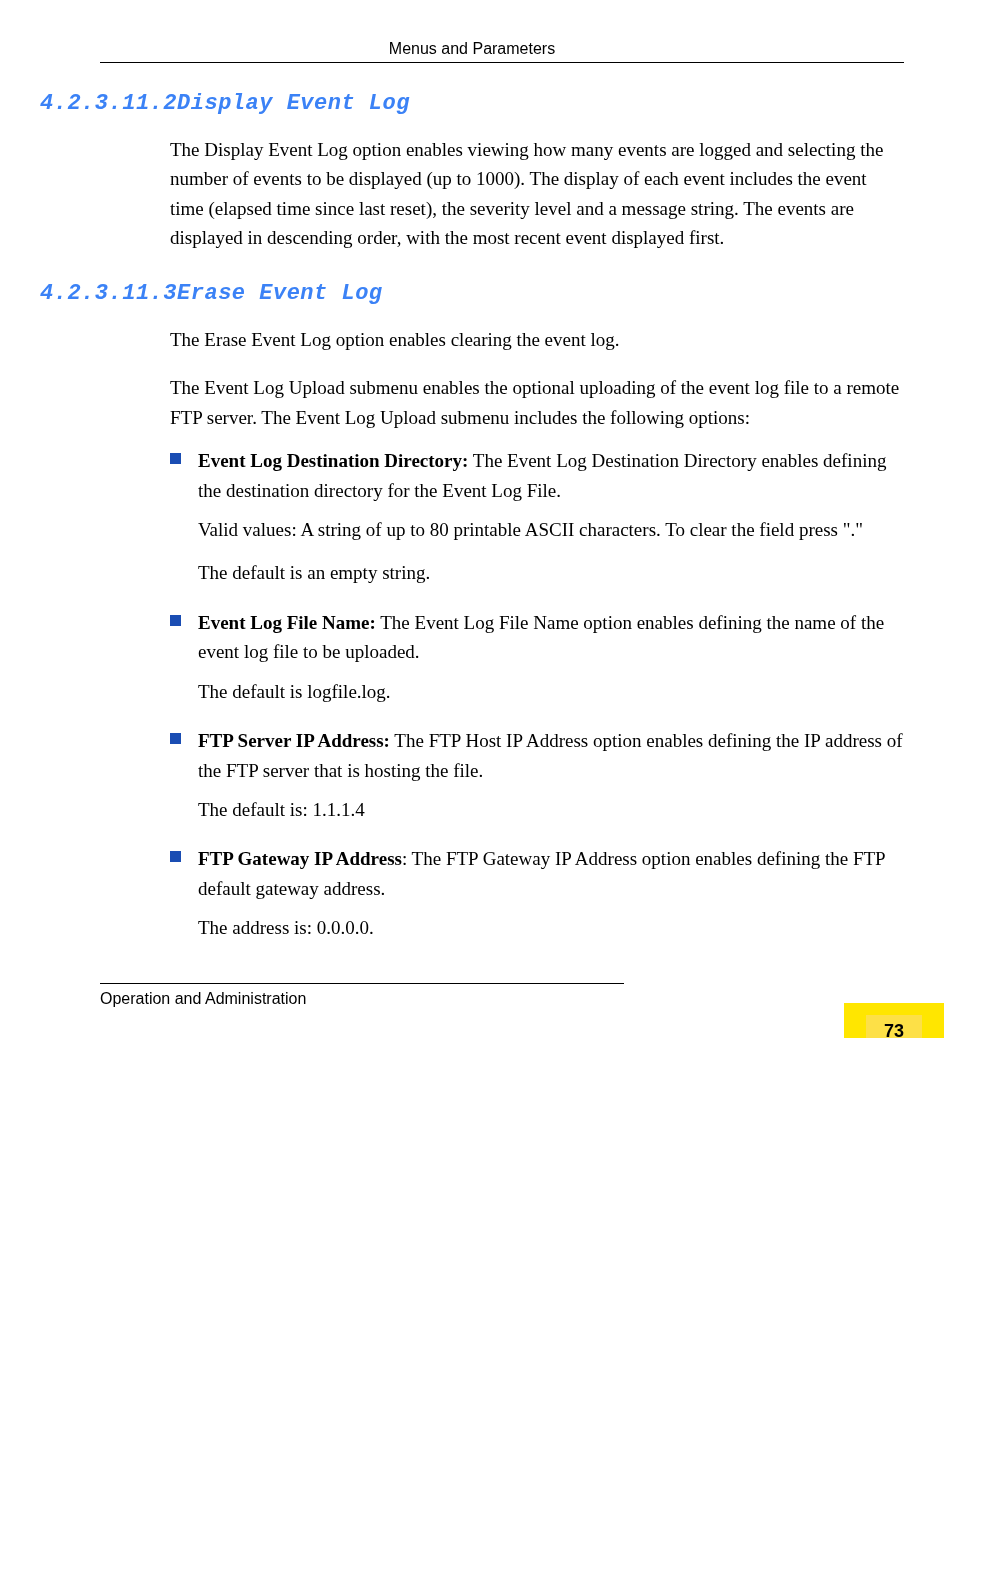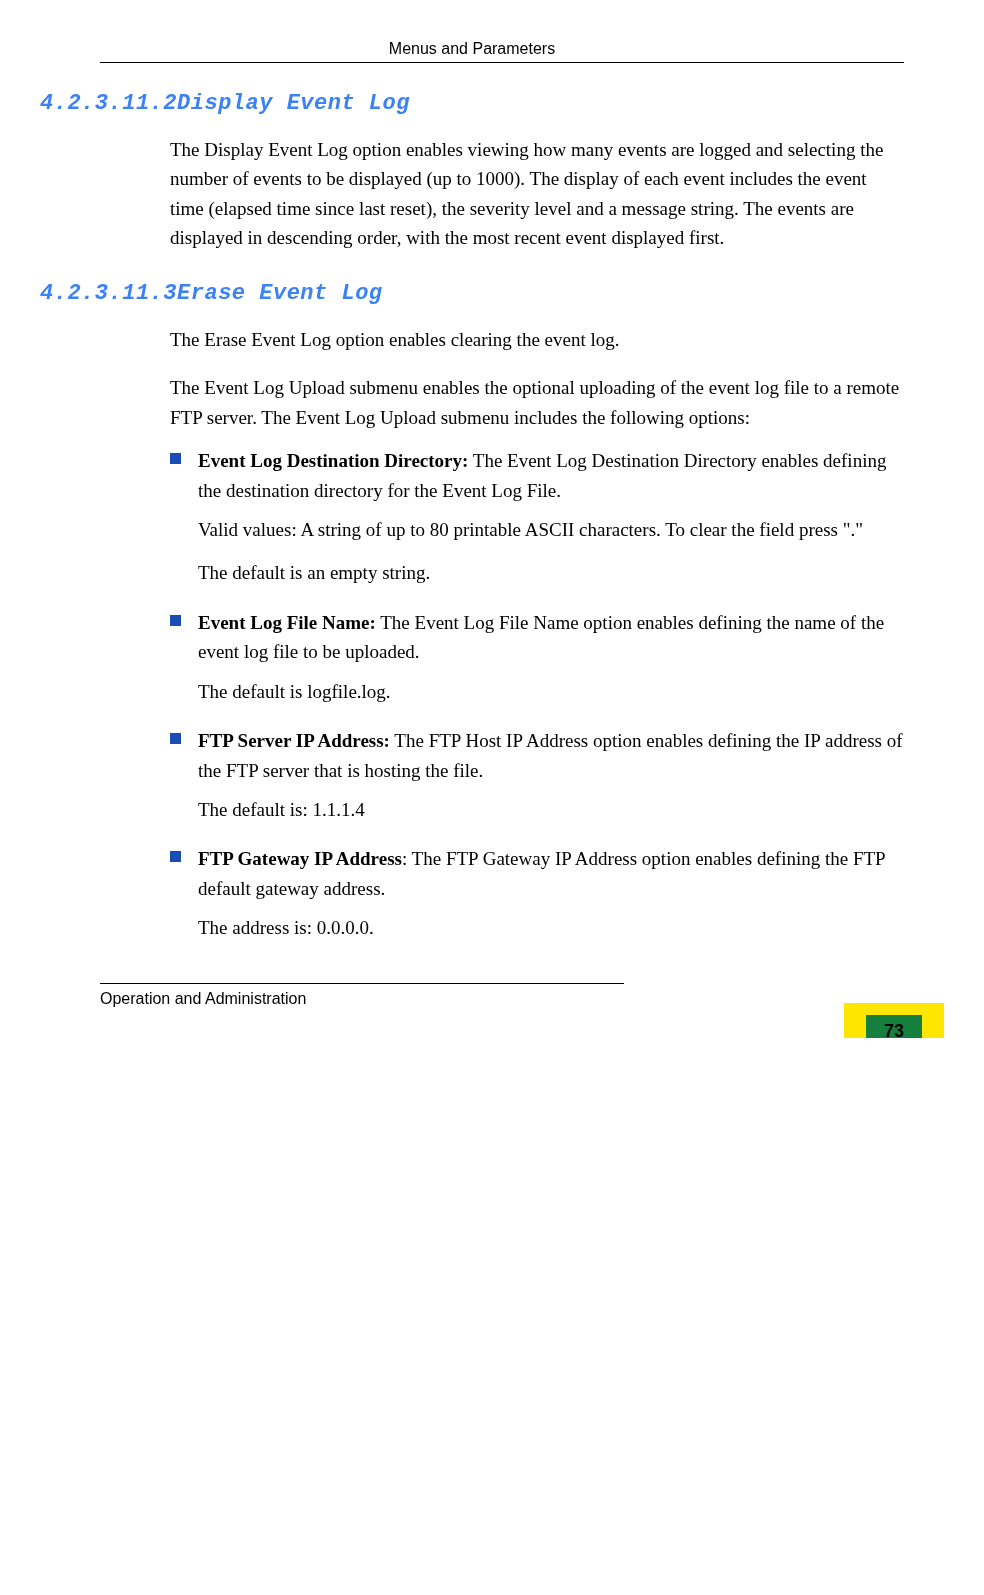--- a/index.html
+++ b/index.html
@@ -92,21 +92,21 @@
     right: -40px;
     top: 20px;
     width: 100px;
     height: 58px;
     background: #ffe600;
     display: flex;
     align-items: center;
     justify-content: center;
   }
   .page-number-inner {
-    background: #15803d;
+    background: #fde047;
     padding: 6px 18px;
     font-family: Arial, Helvetica, sans-serif;
     font-weight: bold;
     font-size: 18px;
   }
 </style>
 </head>
 <body>
 
 <div class="page">

